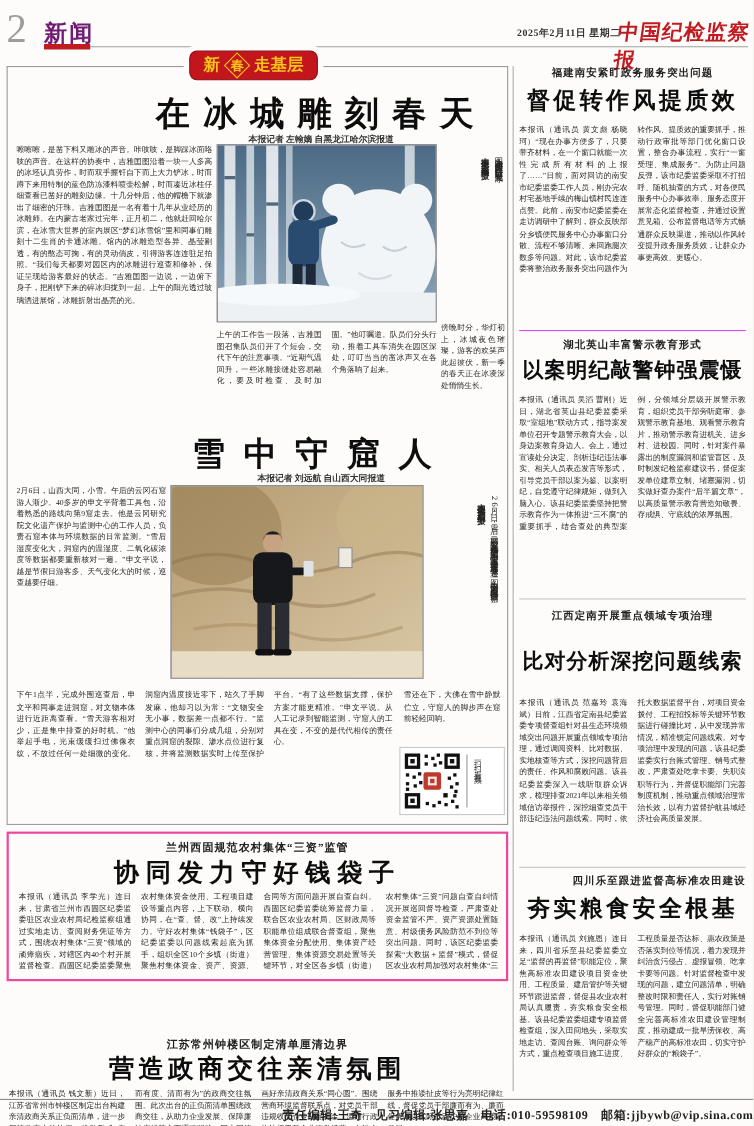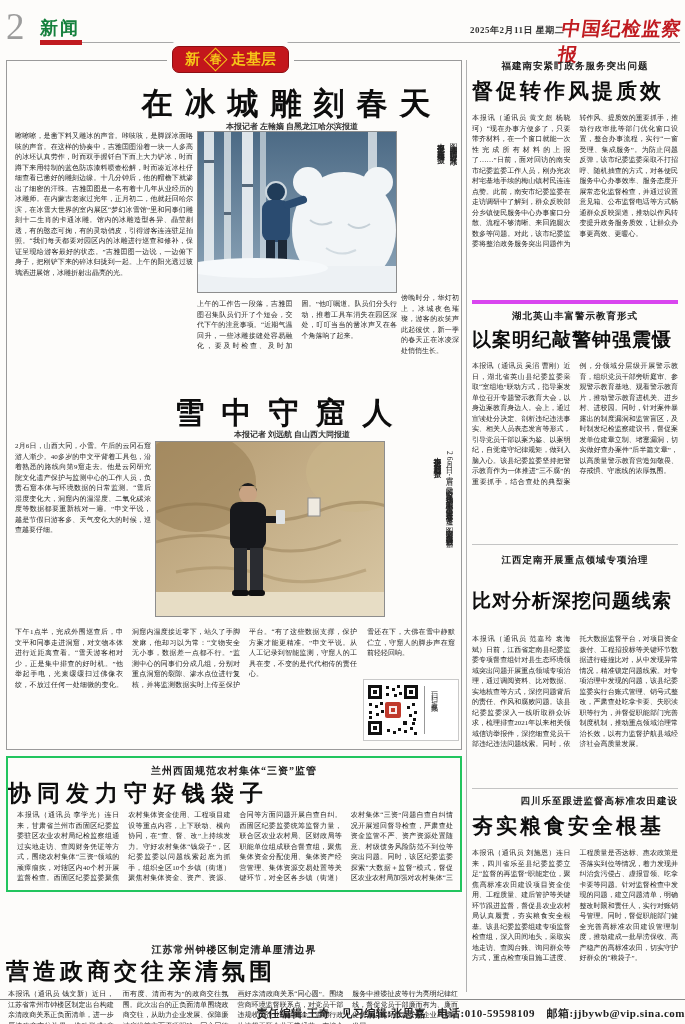--- a/index.html
+++ b/index.html
@@ -5,44 +5,44 @@
   * { margin:0; padding:0; box-sizing:border-box; }
   html,body { background:#e9e7e3; }
   body { font-family:"Liberation Serif","DejaVu Serif",serif; }
   #paper {
     position:relative; width:685px; height:1024px; margin:0 auto;
     background:#fdfcfa; color:#1c1c1c; overflow:hidden;
   }
   .abs { position:absolute; }
   
   .pagenum { font-size:37px; color:#9c9c9c; font-weight:400; line-height:1; }
-  .section { font-size:18px; font-weight:700; color:#15803d; letter-spacing:2px; }
+  .section { font-size:21px; font-weight:700; color:#701a75; letter-spacing:2px; }
   .red-bar { background:#c01b20; width:42px; height:5px; }
   .h-rule { border-top:1px solid #a8a8a8; }
   .date-txt { font-size:9px; font-weight:700; color:#333; letter-spacing:.5px; }
   .masthead { font-size:19px; font-weight:900; color:#c01b20; transform:skewX(-8deg); letter-spacing:1px; }
   
   .main-box { border:1px solid #9a9a9a; background:#fdfcfa; }
-  .red-box { border:2px solid #22c55e; background:#fdfcfa; }
+  .red-box { border:2px solid #ec4899; background:#fdfcfa; }
   .v-rule { border-left:1px solid #b0b0b0; }
   
   .badge {
     display:flex; align-items:center; gap:5px; background:#c3161c; color:#f5c518;
     border-radius:7px; padding:3px 12px; font-size:15px; font-weight:900;
     box-shadow:0 0 0 5px #fdfcfa; border:1px solid #8e0f14;
   }
   .diamond {
     width:17px; height:17px; border:1px solid #f5c518; transform:rotate(45deg);
     display:flex; align-items:center; justify-content:center; margin:0 2px;
   }
   .diamond > span { transform:rotate(-45deg); font-size:12px; }
   
   .headline-xl { font-size:31px; font-weight:900; letter-spacing:12px; text-align:center; color:#0d0d0d; white-space:nowrap; }
   .headline-l  { font-size:30px; font-weight:900; letter-spacing:17px; text-align:center; color:#0d0d0d; white-space:nowrap; }
-  .headline-m  { font-weight:900; text-align:left; color:#0d0d0d; white-space:nowrap; }
+  .headline-m  { font-weight:900; text-align:center; color:#0d0d0d; white-space:nowrap; }
   .kicker { font-size:10px; font-weight:700; text-align:center; color:#222; letter-spacing:1px; }
   .byline { font-size:8px; font-weight:700; text-align:center; color:#333; }
   .body-text {
     font-size:7px; line-height:10.5px; text-align:justify; color:#1f1f1f;
     overflow:hidden;
   }
   .cols-2 { column-count:2; column-gap:9px; }
   .cols-3 { column-count:3; column-gap:9px; }
   .cols-4 { column-count:4; column-gap:9px; }
   .vcap { writing-mode:vertical-rl; font-size:7.5px; line-height:12.5px; color:#222; letter-spacing:1px; overflow:hidden; }
@@ -228,21 +228,21 @@
   </div>
 
   <div class="abs v-rule" style="left:466px; top:60px; height:932px;"></div>
 
   <div class="abs" style="left:472px; top:60px; width:206px; height:240px;">
     <div class="kicker" style="font-size:9.5px;">福建南安紧盯政务服务突出问题</div>
     <div class="headline-m" style="font-size:21px; letter-spacing:3px; margin-top:4px;">督促转作风提质效</div>
     <div class="body-text cols-2" style="height:188px; margin-top:8px;">本报讯（通讯员 黄文彪 杨晓珂）“现在办事方便多了，只要带齐材料，在一个窗口就能一次性完成所有材料的上报了……”日前，面对回访的南安市纪委监委工作人员，刚办完农村宅基地手续的梅山镇村民连连点赞。此前，南安市纪委监委在走访调研中了解到，群众反映部分乡镇便民服务中心办事窗口分散、流程不够清晰、来回跑腿次数多等问题。对此，该市纪委监委将整治政务服务突出问题作为转作风、提质效的重要抓手，推动行政审批等部门优化窗口设置，整合办事流程，实行“一窗受理、集成服务”。为防止问题反弹，该市纪委监委采取不打招呼、随机抽查的方式，对各便民服务中心办事效率、服务态度开展常态化监督检查，并通过设置意见箱、公布监督电话等方式畅通群众反映渠道，推动以作风转变提升政务服务质效，让群众办事更高效、更暖心。</div>
   </div>
 
-  <div class="abs" style="left:472px; top:300px; width:206px; height:240px; border-top:4px solid #d946ef; padding-top:6px;">
+  <div class="abs" style="left:472px; top:300px; width:206px; height:240px; border-top:1px solid #d946ef; padding-top:6px;">
     <div class="kicker" style="font-size:9.5px;">湖北英山丰富警示教育形式</div>
     <div class="headline-m" style="font-size:19px; letter-spacing:1px; margin-top:4px;">以案明纪敲警钟强震慑</div>
     <div class="body-text cols-2" style="height:184px; margin-top:8px;">本报讯（通讯员 吴滔 曹刚）近日，湖北省英山县纪委监委采取“室组地”联动方式，指导案发单位召开专题警示教育大会，以身边案教育身边人。会上，通过宣读处分决定、剖析违纪违法事实、相关人员表态发言等形式，引导党员干部以案为鉴、以案明纪，自觉遵守纪律规矩，做到入脑入心。该县纪委监委坚持把警示教育作为一体推进“三不腐”的重要抓手，结合查处的典型案例，分领域分层级开展警示教育，组织党员干部旁听庭审、参观警示教育基地、观看警示教育片，推动警示教育进机关、进乡村、进校园。同时，针对案件暴露出的制度漏洞和监管盲区，及时制发纪检监察建议书，督促案发单位建章立制、堵塞漏洞，切实做好查办案件“后半篇文章”，以高质量警示教育营造知敬畏、存戒惧、守底线的浓厚氛围。</div>
   </div>
 
   <div class="abs" style="left:472px; top:544px; width:206px; height:240px; border-top:1px solid #c4c4c4; padding-top:9px;">
     <div class="kicker" style="font-size:9.5px;">江西定南开展重点领域专项治理</div>
     <div class="headline-m" style="font-size:19px; letter-spacing:1px; margin-top:21px;">比对分析深挖问题线索</div>
     <div class="body-text cols-2" style="height:184px; margin-top:20px;">本报讯（通讯员 范嘉玲 袁海斌）日前，江西省定南县纪委监委专项督查组针对县生态环境领域突出问题开展重点领域专项治理，通过调阅资料、比对数据、实地核查等方式，深挖问题背后的责任、作风和腐败问题。该县纪委监委深入一线听取群众诉求，梳理排查2021年以来相关领域信访举报件，深挖细查党员干部违纪违法问题线索。同时，依托大数据监督平台，对项目资金拨付、工程招投标等关键环节数据进行碰撞比对，从中发现异常情况，精准锁定问题线索。对专项治理中发现的问题，该县纪委监委实行台账式管理、销号式整改，严肃查处吃拿卡要、失职渎职等行为，并督促职能部门完善制度机制，推动重点领域治理常治长效，以有力监督护航县域经济社会高质量发展。</div>
   </div>

